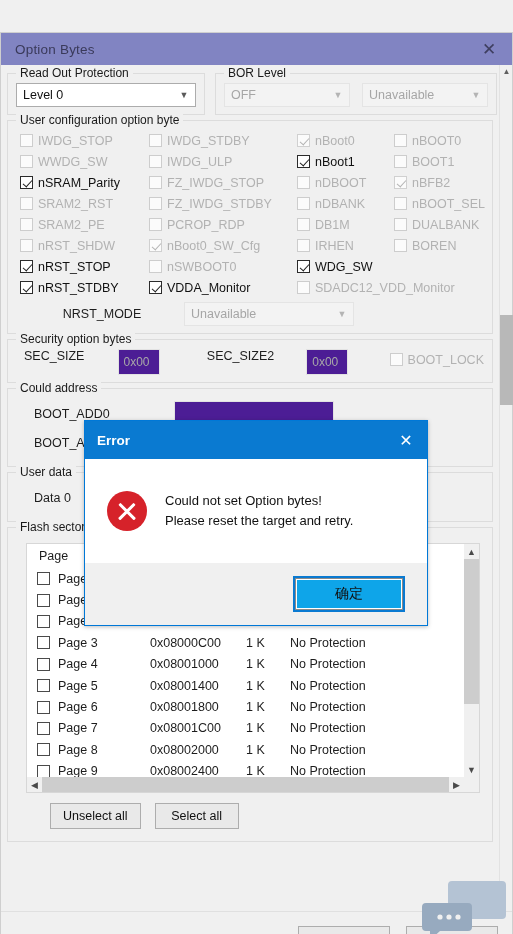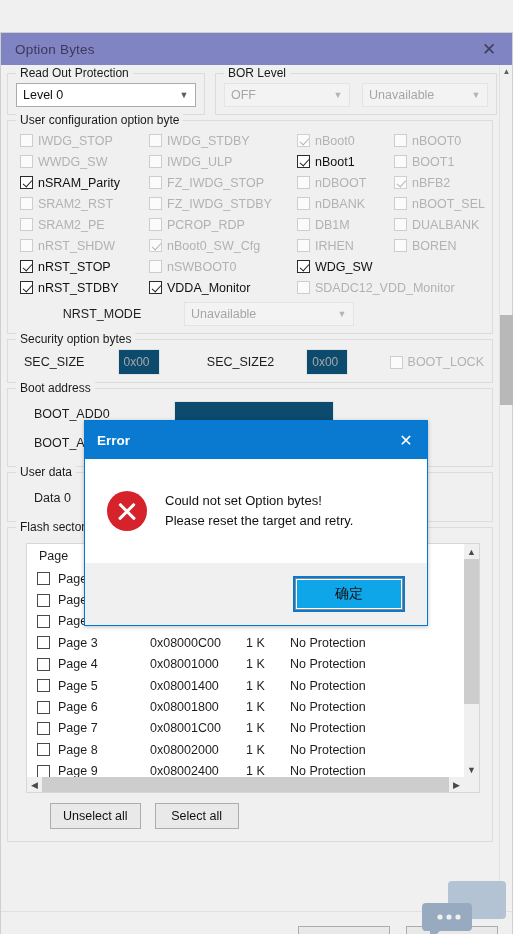--- a/index.html
+++ b/index.html
@@ -110,21 +110,21 @@
   .combo .caret {
     width: 22px; height: 100%;
     display: flex; align-items: center; justify-content: center;
     font-size: 9px; color: #5a5a5a;
   }
   .combo.disabled .caret { color: #b4b4b4; }
 
   .textbox {
     height: 22px;
     border: 1px solid #e2e2e2;
-    background: #0c4a6e;
+    background: #4c1d95;
     color: #a8a8a8;
     font-size: 12px;
     display: flex; align-items: center;
     padding: 12px 5px;
   }
 
   
   .cb {
     display: flex;
     align-items: center;
@@ -172,21 +172,21 @@
   }
   .nrst-row .nlbl {
     width: 164px;
     text-align: center;
     font-size: 12.5px;
     color: #1d1d1d;
   }
 
   
   .sec-row {
-    display: flex; align-items: center;
+    display: flex; 
     padding-left: 8px; gap: 12px;
   }
   .sec-row .slbl { font-size: 12.5px; color:#1d1d1d; }
   .sec-row .sp1 { width: 18px; } .sec-row .sp2 { width: 46px; }
   .sec-row .sp3 { width: 16px; } .sec-row .sp4 { width: 34px; }
 
   
   .boot-row {
     display: flex; align-items: center;
     padding-left: 18px; margin: 3px 0;
@@ -556,21 +556,21 @@
           </div>
           <span class="sp4"></span>
           <div class="cb">
             <span class="box"></span>
             <span class="lbl">BOOT_LOCK</span>
           </div>
         </div>
       </div>
 
       <div class="group">
-        <div class="legend">Boot address</div>
+        <div class="legend">Could address</div>
         <div class="boot-row">
           <span class="blbl">BOOT_ADD0</span>
           <div class="textbox">
             <span></span>
           </div>
         </div>
         <div class="boot-row">
           <span class="blbl">BOOT_ADD1</span>
           <div class="textbox">
             <span></span>

